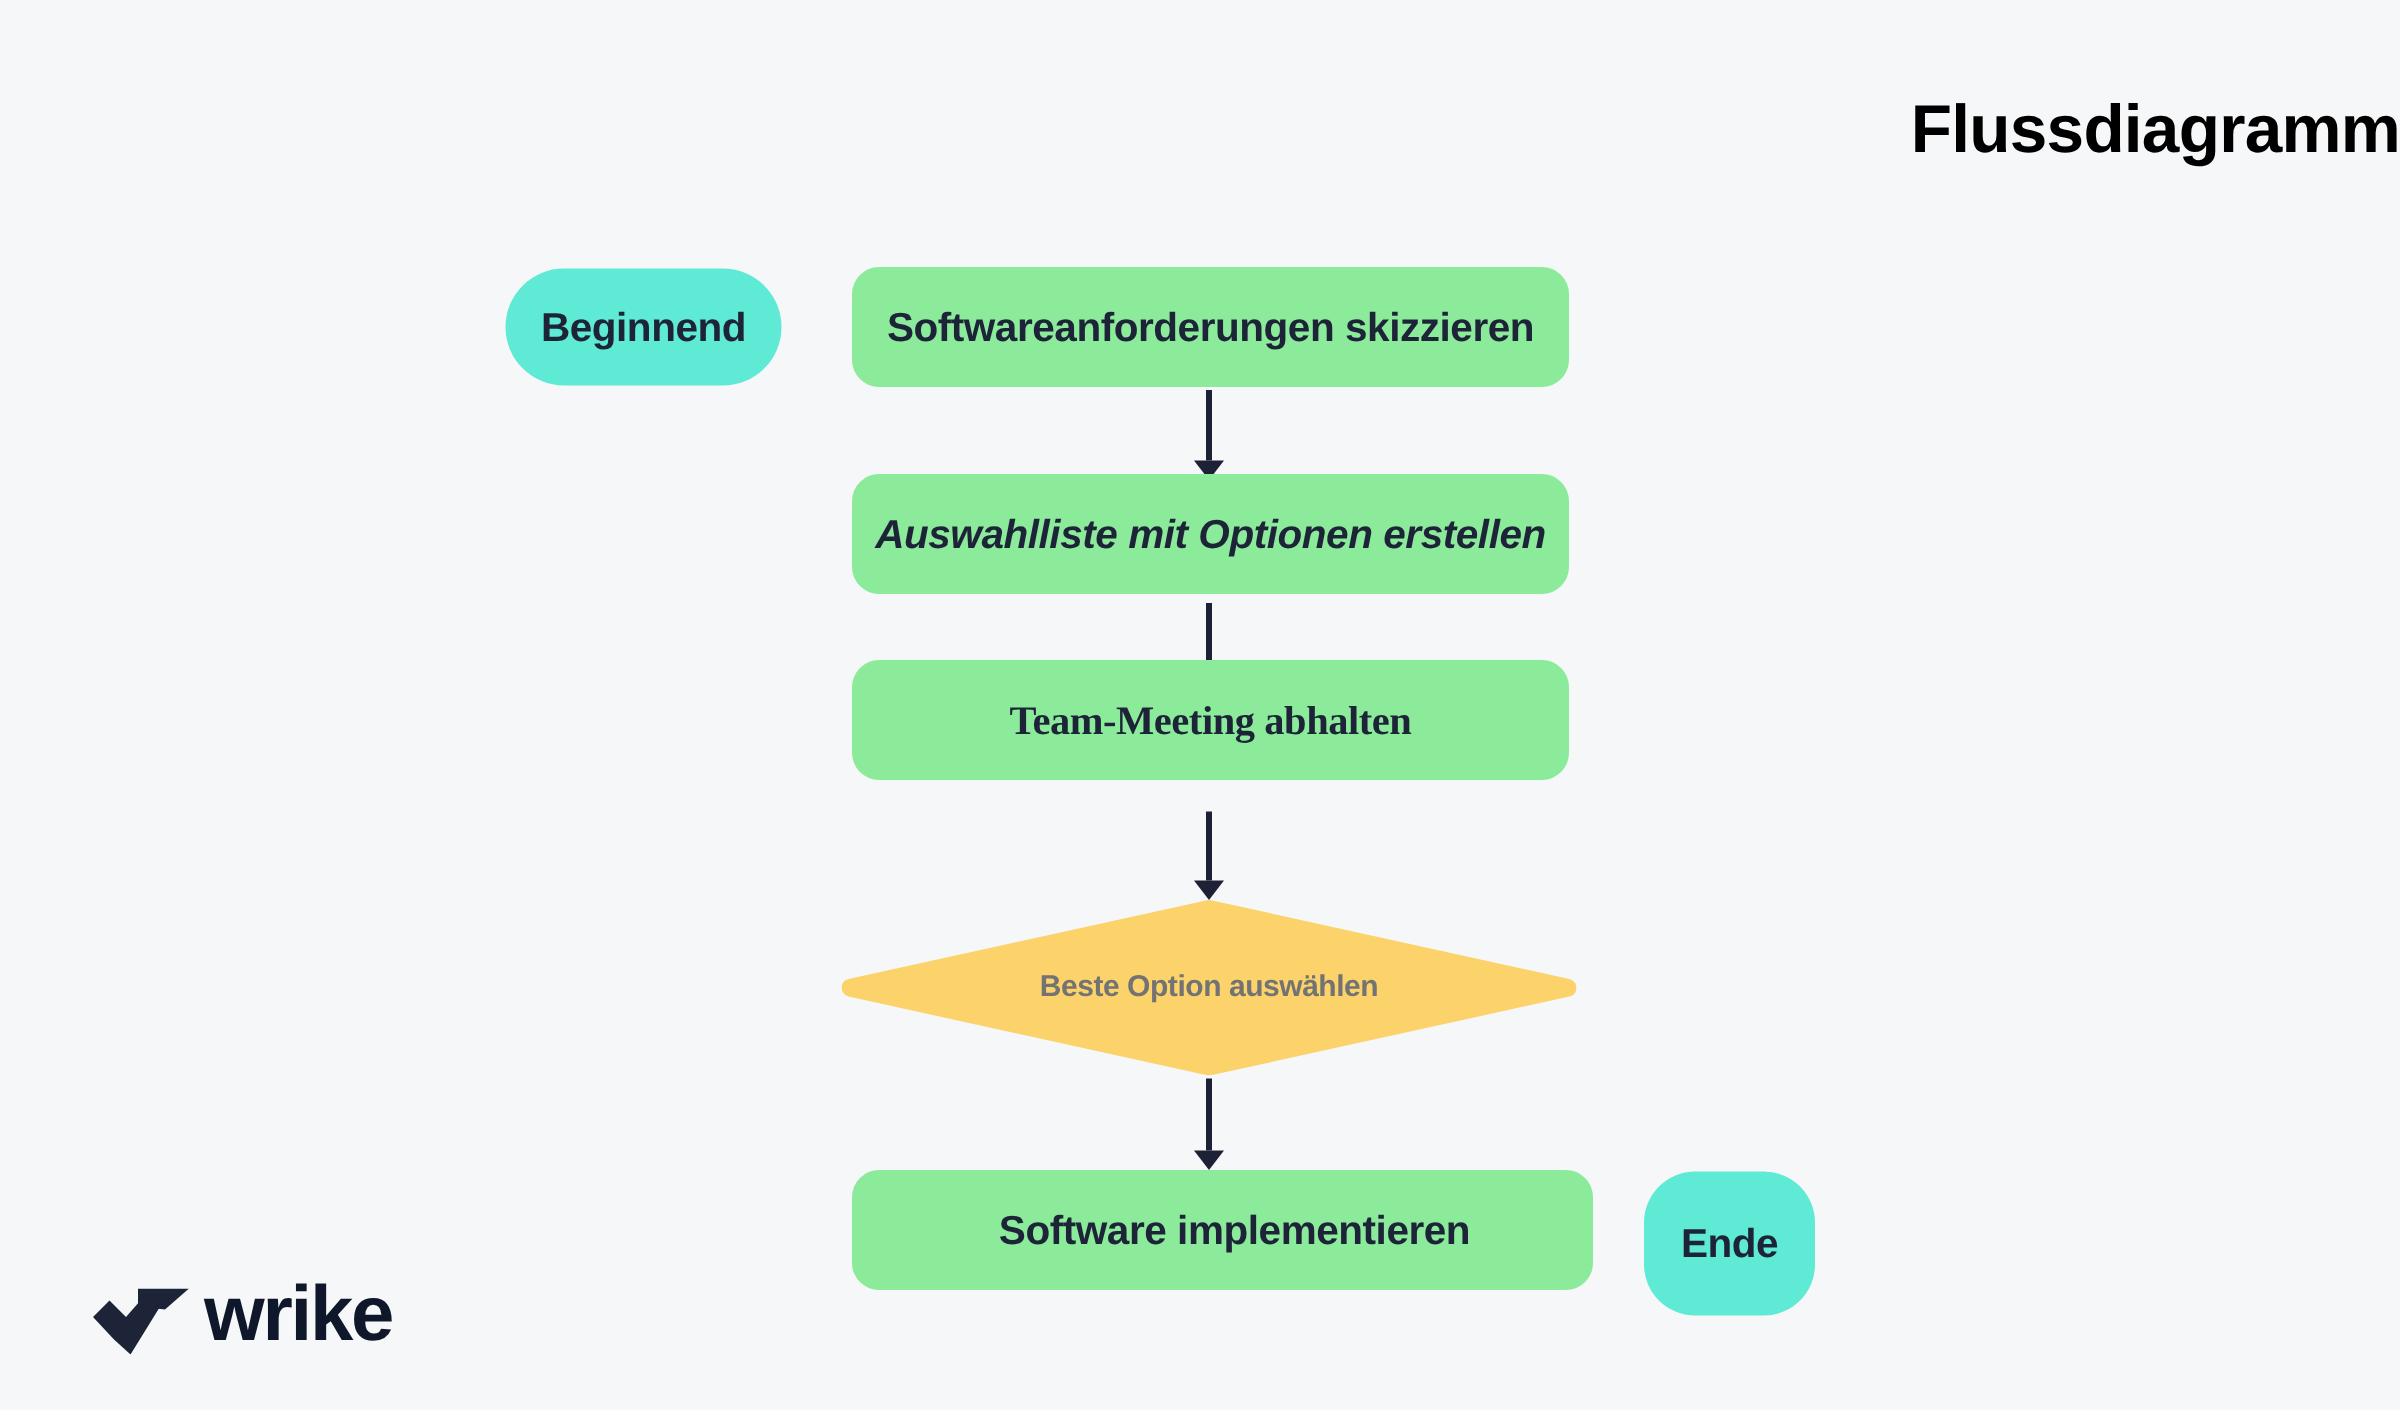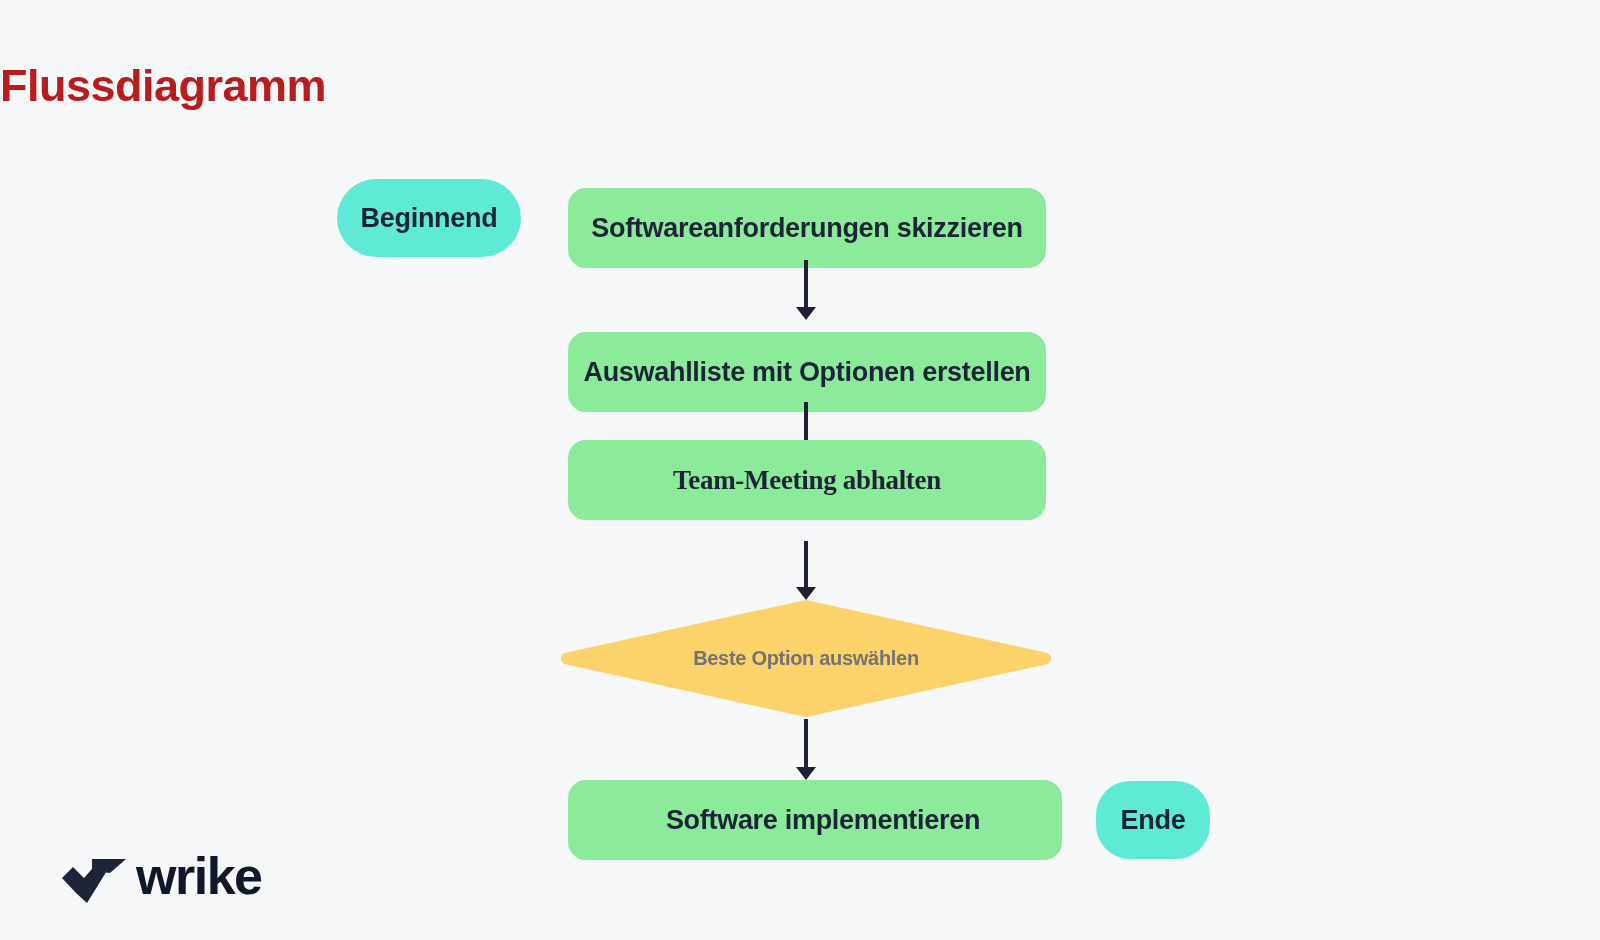--- a/index.html
+++ b/index.html
@@ -7,24 +7,24 @@
   .canvas {
     position: relative;
     width: 1600px;
     height: 940px;
     background: #f6f7f9;
     overflow: hidden;
   }
   .page-title {
     position: absolute;
     left: 0; right: 0; top: 60px;
-    text-align: left;
+    text-align: right;
     font-size: 45px;
     font-weight: 700;
-    color: #b91c1c;
+    color: #000000;
     letter-spacing: -0.5px;
   }
   .node {
     position: absolute;
     display: flex;
     align-items: center;
     justify-content: center;
     text-align: center;
     font-size: 27px;
     font-weight: 700;
@@ -41,21 +41,21 @@
   .pill {
     background: #5eead4;
     border-radius: 39px;
   }
   .pill.start {
     left: 337px; top: 179px;
     width: 184px; height: 78px;
   }
   .pill.end {
     left: 1096px; top: 781px;
-    width: 114px; height: 78px;
+    width: 114px; height: 96px;
     border-radius: 34px;
   }
   .diamond-wrap {
     position: absolute;
     left: 561px; top: 600px;
     width: 490px; height: 117px;
   }
   .diamond-wrap svg { position: absolute; left: 0; top: 0; }
   .diamond-label {
     position: absolute;
@@ -109,27 +109,27 @@
 <body>
 
 <div class="canvas">
 
   <div class="page-title">Flussdiagramm</div>
 
   <div class="node pill start">
     <span>Beginnend</span>
   </div>
 
-  <div class="node process" style="top:188px;text-align:right;">
+  <div class="node process" style="top:178px;text-align:right;">
     <span>Softwareanforderungen skizzieren</span>
   </div>
 
   <div class="arrow a1"></div>
 
-  <div class="node process" style="top:332px;">
+  <div class="node process" style="top:316px;font-style:italic;">
     <span>Auswahlliste mit Optionen erstellen</span>
   </div>
 
   <div class="arrow a2"></div>
 
   <div class="node process" style="top:440px;font-family:Liberation Serif, serif;">
     <span>Team-Meeting abhalten</span>
   </div>
 
   <div class="arrow a3"></div>

